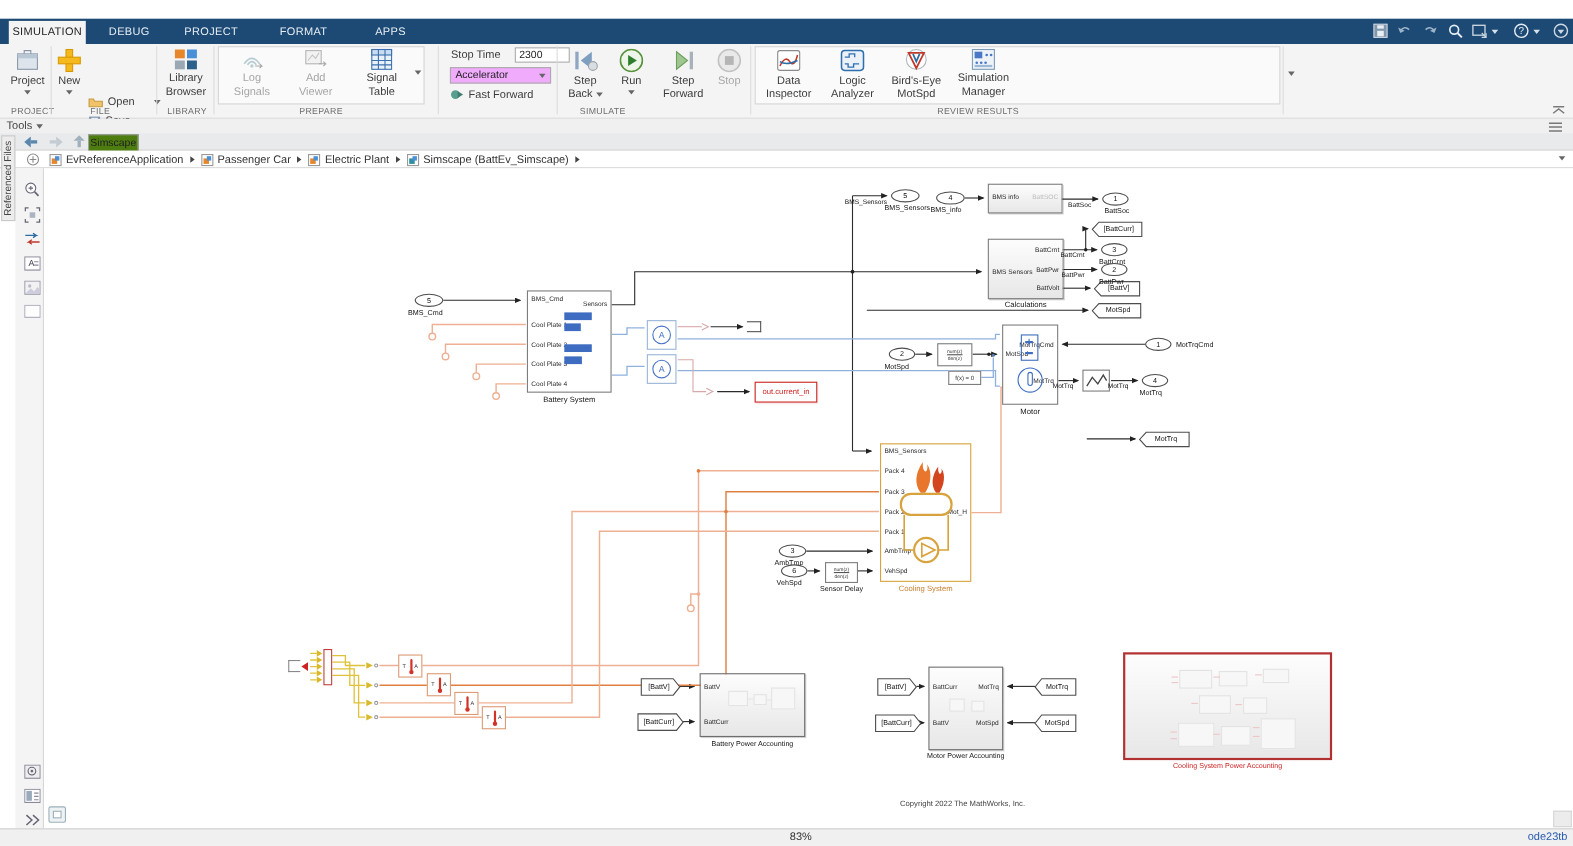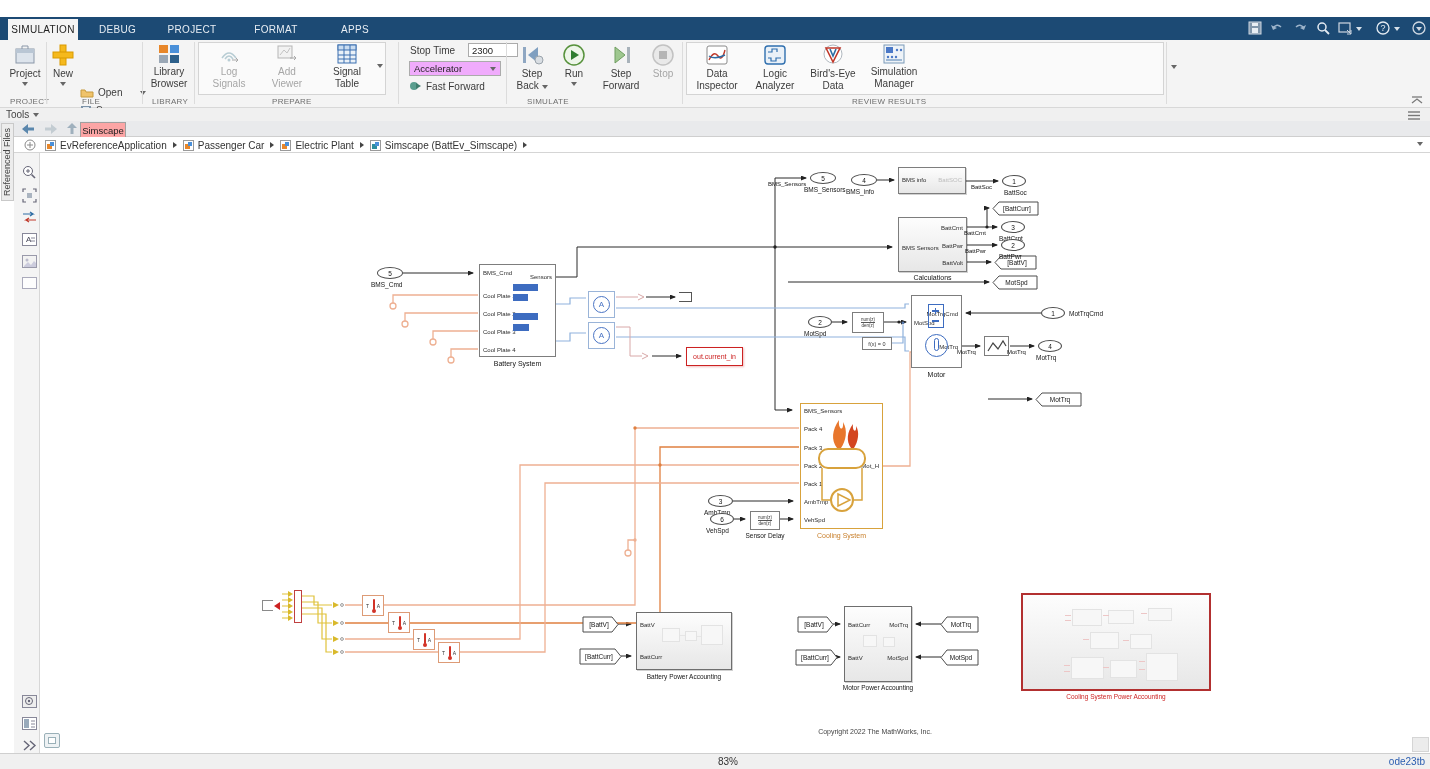--- a/index.html
+++ b/index.html
@@ -21,21 +21,21 @@
   .srow{position:absolute;left:80px;height:15px;display:flex;align-items:center;font-size:10px;color:#3c3c3c;gap:4px}
   .car{display:inline-block;width:0;height:0;border-left:3px solid transparent;border-right:3px solid transparent;border-top:4px solid #666}
   .car.lt{border-top-color:#d7e1ea}
   .gbox{position:absolute;top:2px;height:53px;border:1px solid #d4d4d4;background:#fafafa}
   .stin{position:absolute;width:50px;height:14px;border:1px solid #ababab;font-size:9.5px;padding:0 3px;background:#fff;color:#222}
   .selbox{position:absolute;width:92px;height:15px;border:1px solid #ababab;background:#f0abfc;font-size:9.5px;color:#222;display:flex;align-items:center;padding:0 4px;justify-content:space-between}
   
   #toolsrow{position:absolute;left:0;top:108px;width:1430px;height:13px;background:#f0f0f0}
   #tabrow{position:absolute;left:0;top:121px;width:1430px;height:16px;background:#e9eaec;border-bottom:1px solid #cfcfcf}
   #crumbrow{position:absolute;left:0;top:137px;width:1430px;height:16px;background:#fff;border-bottom:1px solid #d5d5d5}
-  #doctab{position:absolute;left:80px;top:122px;width:46px;height:15px;background:#fca5a5;border:1px solid #a0a0a0;border-bottom:none;font-size:9.5px;color:#222;display:flex;align-items:center;justify-content:center}
+  #doctab{position:absolute;left:80px;top:122px;width:46px;height:15px;background:#4d7c0f;border:1px solid #a0a0a0;border-bottom:none;font-size:9.5px;color:#222;display:flex;align-items:center;justify-content:center}
   .crumb{display:flex;align-items:center;gap:4px;font-size:10px;color:#333;white-space:nowrap}
   .crumbico{width:11px;height:11px;border:1px solid #9a9a9a;background:#fff;position:relative;flex:0 0 auto}
   .crumbico i{position:absolute;left:1px;bottom:1px;width:5px;height:5px;background:#e8872a}
   .crumbico b{position:absolute;right:1px;top:1px;width:4px;height:4px;background:#4a90d9}
   .crumbico.sim i{background:#2f8f9e}
   .sep{width:0;height:0;border-top:3.5px solid transparent;border-bottom:3.5px solid transparent;border-left:4.5px solid #444}
   
   #reffiles{position:absolute;left:1px;top:123px;width:13px;height:78px;background:#ececec;border:1px solid #c9c9c9}
   #reffiles span{position:absolute;left:0;top:4px;writing-mode:vertical-rl;transform:rotate(180deg);font-size:9px;color:#444;white-space:nowrap}
   #sidebar{position:absolute;left:14px;top:153px;width:26px;height:600px;background:#f4f4f4;border-right:1px solid #d7d7d7}
@@ -261,21 +261,21 @@
           <path d="M5,14 h3 v3 h5 v-3 h5" fill="none" stroke="#2f6fae" stroke-width="1.2"></path>
         </svg>
     <span class="cap" style="width:44px">Logic Analyzer</span>
   </div>
   <div class="rbtn" style="left:806px;width:54px">
     <svg width="24" height="22">
           <circle cx="12" cy="10" r="9" fill="#fff" stroke="#b0b8bf"></circle>
           <path d="M5,4 L12,18 L19,4 Z" fill="#fff" stroke="#c0392b" stroke-width="1.6"></path>
           <path d="M9,5 L12,12 L15,5" fill="none" stroke="#2e6da4" stroke-width="1.6"></path>
         </svg>
-    <span class="cap" style="width:46px">Bird's-Eye Data</span>
+    <span class="cap" style="width:46px">Bird's-Eye MotSpd</span>
   </div>
   <div class="rbtn" style="left:864px;width:60px">
     <svg width="22" height="20">
           <rect x="1" y="1" width="20" height="18" fill="#eef3f8" stroke="#7a9ab8"></rect>
           <rect x="3" y="3" width="7" height="6" fill="#4a78c7"></rect>
           <circle cx="14" cy="6" r="1.2" fill="#4a78c7"></circle>
           <circle cx="18" cy="6" r="1.2" fill="#4a78c7"></circle>
           <circle cx="5" cy="13" r="1.2" fill="#4a78c7"></circle>
           <circle cx="9" cy="13" r="1.2" fill="#4a78c7"></circle>
           <circle cx="13" cy="13" r="1.2" fill="#4a78c7"></circle>

